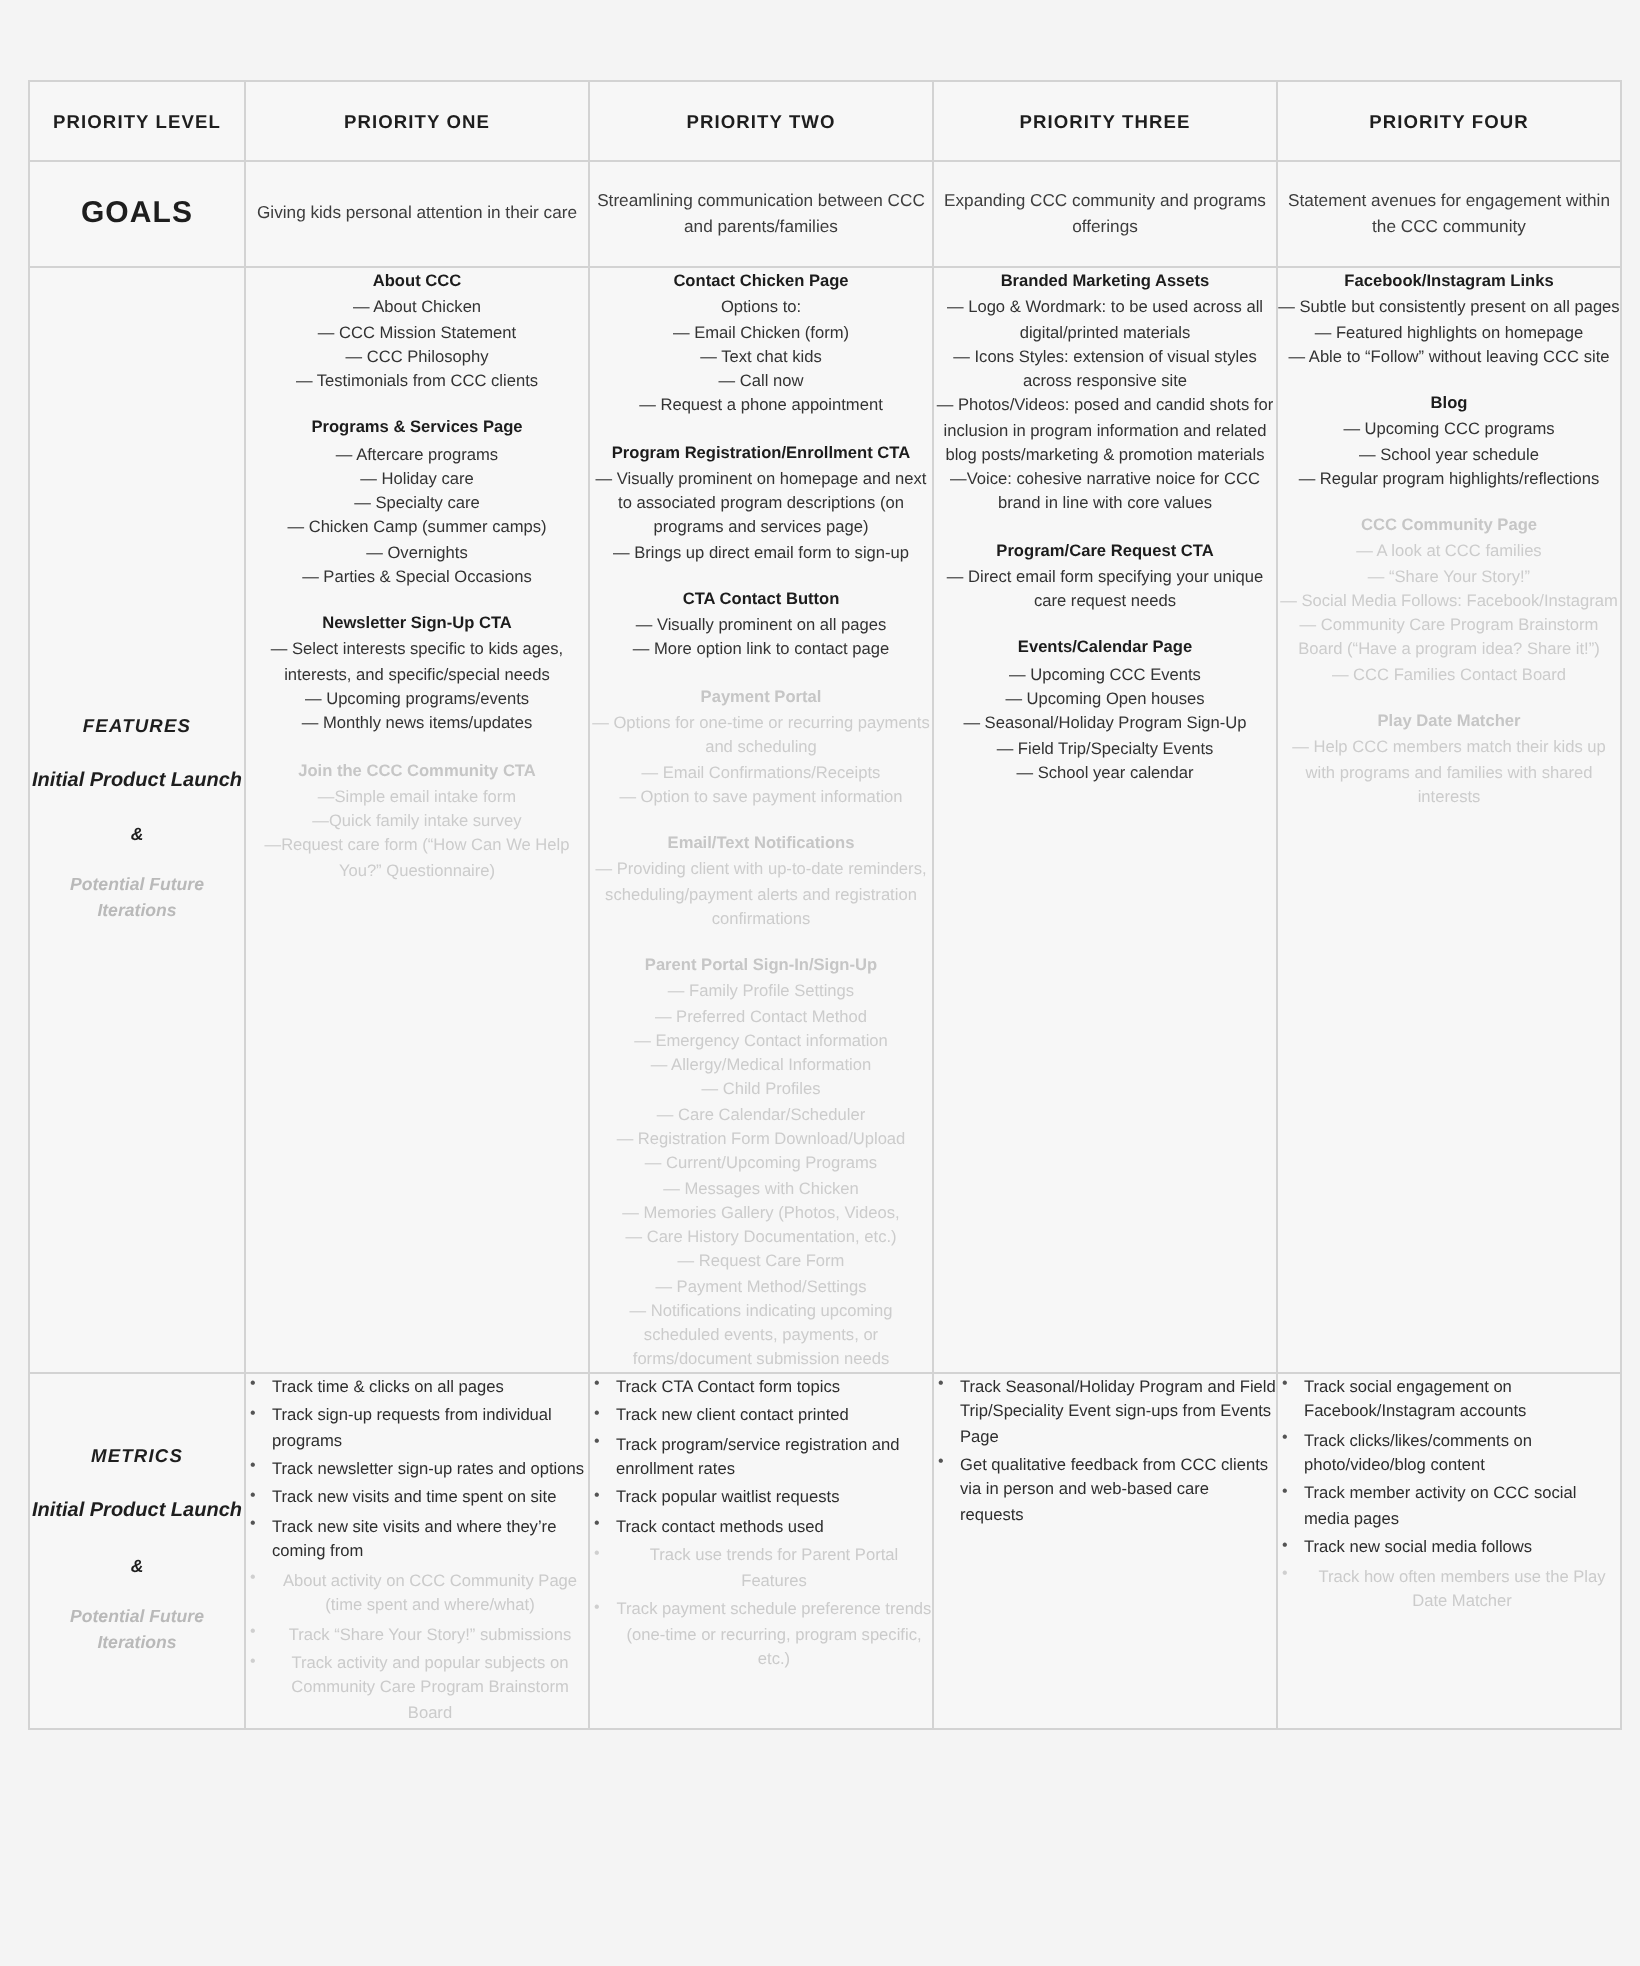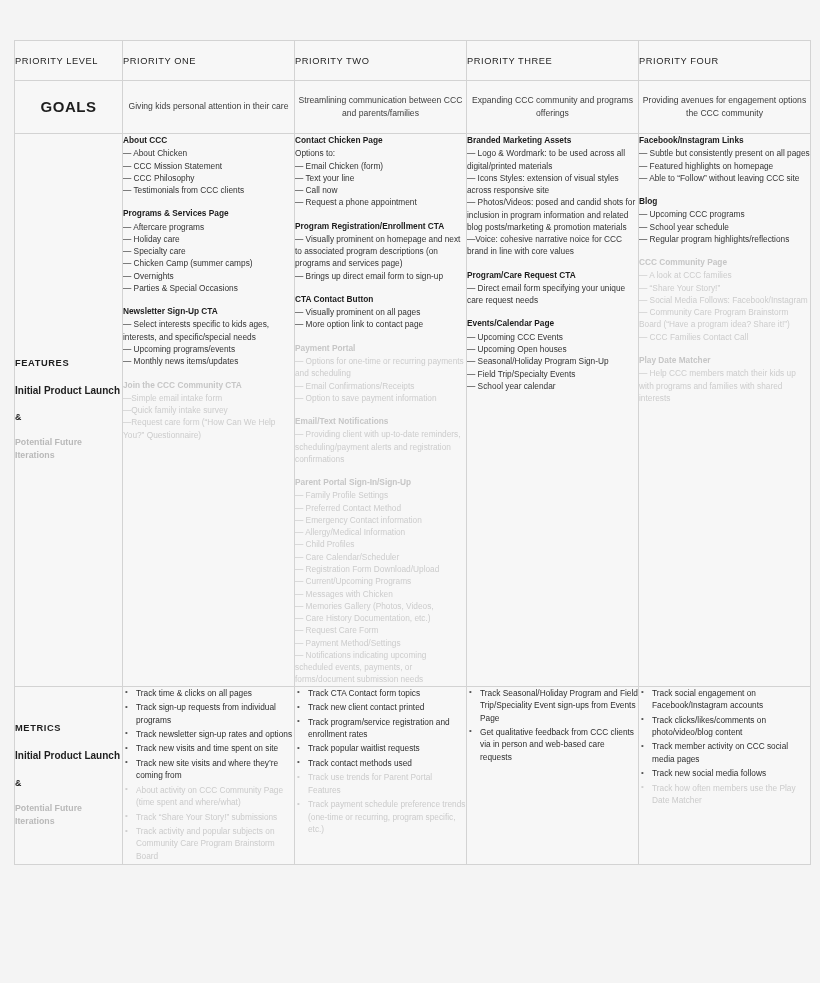--- a/index.html
+++ b/index.html
@@ -27,24 +27,24 @@
     vertical-align: top;
     padding: 0;
     background: #f7f7f7;
   }
   .col-label { width: 108px; }
   .col-pri   { width: 172px; }
 
   
   .hdr-cell {
     height: 39px;
-    text-align: left;
+    text-align: center;
     vertical-align: middle !important;
     font-size: 9.3px;
-    font-weight: normal;
+    font-weight: bold;
     letter-spacing: 0.55px;
     color: #1e1e1e;
   }
 
   
   .goal-cell {
     height: 52px;
     vertical-align: middle !important;
     text-align: center;
     font-size: 8.6px;
@@ -55,21 +55,23 @@
   .goal-label {
     font-size: 15px;
     font-weight: bold;
     letter-spacing: 0.55px;
     color: #1e1e1e;
   }
 
   
   .rowlabel {
     vertical-align: middle !important;
+    text-align: center;
     padding: 6px 8px;
+    font-style: italic;
   }
   .rowlabel .rl-title {
     font-size: 9.3px;
     font-weight: bold;
     letter-spacing: 0.6px;
     color: #1e1e1e;
     margin-bottom: 16px;
   }
   .rowlabel .rl-sub {
     font-size: 10px;
@@ -90,21 +92,21 @@
     color: #b9b9b9;
   }
 
   
   .feat-cell {
     padding: 11px 11px 14px 11px;
     font-size: 8.3px;
     line-height: 1.48;
     color: #2b2b2b;
   }
-  .feat-group { margin-bottom: 11px; }
+  .feat-group { margin-bottom: 11px; text-align: center; }
   .feat-group:last-child { margin-bottom: 0; }
   .feat-head {
     font-weight: bold;
     margin-bottom: 1px;
     color: #1c1c1c;
   }
   .feat-line { color: #333333; }
   .faded .feat-head { color: #c6c6c6; font-weight: bold; }
   .faded .feat-line { color: #cccccc; }
 
@@ -126,21 +128,21 @@
     color: #2e2e2e;
   }
   .met-cell li::before {
     content: "\2022";
     position: absolute;
     left: -11px;
     top: -0.5px;
     font-size: 8px;
     color: #555;
   }
-  .met-cell li.faded { color: #cbcbcb; }
+  .met-cell li.faded { color: #cbcbcb; text-align: center; }
   .met-cell li.faded::before { color: #cfcfcf; }
 </style>
 </head>
 <body>
 
 <table id="roadmap-table">
   <colgroup>
     <col class="col-label">
       <col class="col-pri">
       <col class="col-pri">
@@ -155,21 +157,21 @@
       <th class="hdr-cell">PRIORITY THREE</th>
       <th class="hdr-cell">PRIORITY FOUR</th>
     </tr>
   </thead>
   <tbody>
     <tr>
       <td class="goal-cell goal-label">GOALS</td>
       <td class="goal-cell">Giving kids personal attention in their care</td>
       <td class="goal-cell">Streamlining communication between CCC and parents/families</td>
       <td class="goal-cell">Expanding CCC community and programs offerings</td>
-      <td class="goal-cell">Providing avenues for engagement options the CCC community</td>
+      <td class="goal-cell">Statement avenues for engagement within the CCC community</td>
     </tr>
 
     <tr>
       <td class="rowlabel">
         <div class="rl-title">FEATURES</div>
         <div class="rl-sub">Initial Product Launch</div>
         <div class="rl-amp">&amp;</div>
         <div class="rl-sub-faded">Potential Future Iterations</div>
       </td>
       <td class="feat-cell">
@@ -200,21 +202,21 @@
             <div class="feat-line">—Simple email intake form</div>
             <div class="feat-line">—Quick family intake survey</div>
             <div class="feat-line">—Request care form (“How Can We Help You?” Questionnaire)</div>
           </div>
         </td>
       <td class="feat-cell">
           <div class="feat-group">
             <div class="feat-head">Contact Chicken Page</div>
             <div class="feat-line">Options to:</div>
             <div class="feat-line">— Email Chicken (form)</div>
-            <div class="feat-line">— Text your line</div>
+            <div class="feat-line">— Text chat kids</div>
             <div class="feat-line">— Call now</div>
             <div class="feat-line">— Request a phone appointment</div>
           </div>
           <div class="feat-group">
             <div class="feat-head">Program Registration/Enrollment CTA</div>
             <div class="feat-line">— Visually prominent on homepage and next to associated program descriptions (on programs and services page)</div>
             <div class="feat-line">— Brings up direct email form to sign-up</div>
           </div>
           <div class="feat-group">
             <div class="feat-head">CTA Contact Button</div>
@@ -282,21 +284,21 @@
             <div class="feat-line">— Upcoming CCC programs</div>
             <div class="feat-line">— School year schedule</div>
             <div class="feat-line">— Regular program highlights/reflections</div>
           </div>
           <div class="feat-group faded">
             <div class="feat-head">CCC Community Page</div>
             <div class="feat-line">— A look at CCC families</div>
             <div class="feat-line">— “Share Your Story!”</div>
             <div class="feat-line">— Social Media Follows: Facebook/Instagram</div>
             <div class="feat-line">— Community Care Program Brainstorm Board (“Have a program idea? Share it!”)</div>
-            <div class="feat-line">— CCC Families Contact Call</div>
+            <div class="feat-line">— CCC Families Contact Board</div>
           </div>
           <div class="feat-group faded">
             <div class="feat-head">Play Date Matcher</div>
             <div class="feat-line">— Help CCC members match their kids up with programs and families with shared interests</div>
           </div>
         </td>
     </tr>
 
     <tr>
       <td class="rowlabel">

